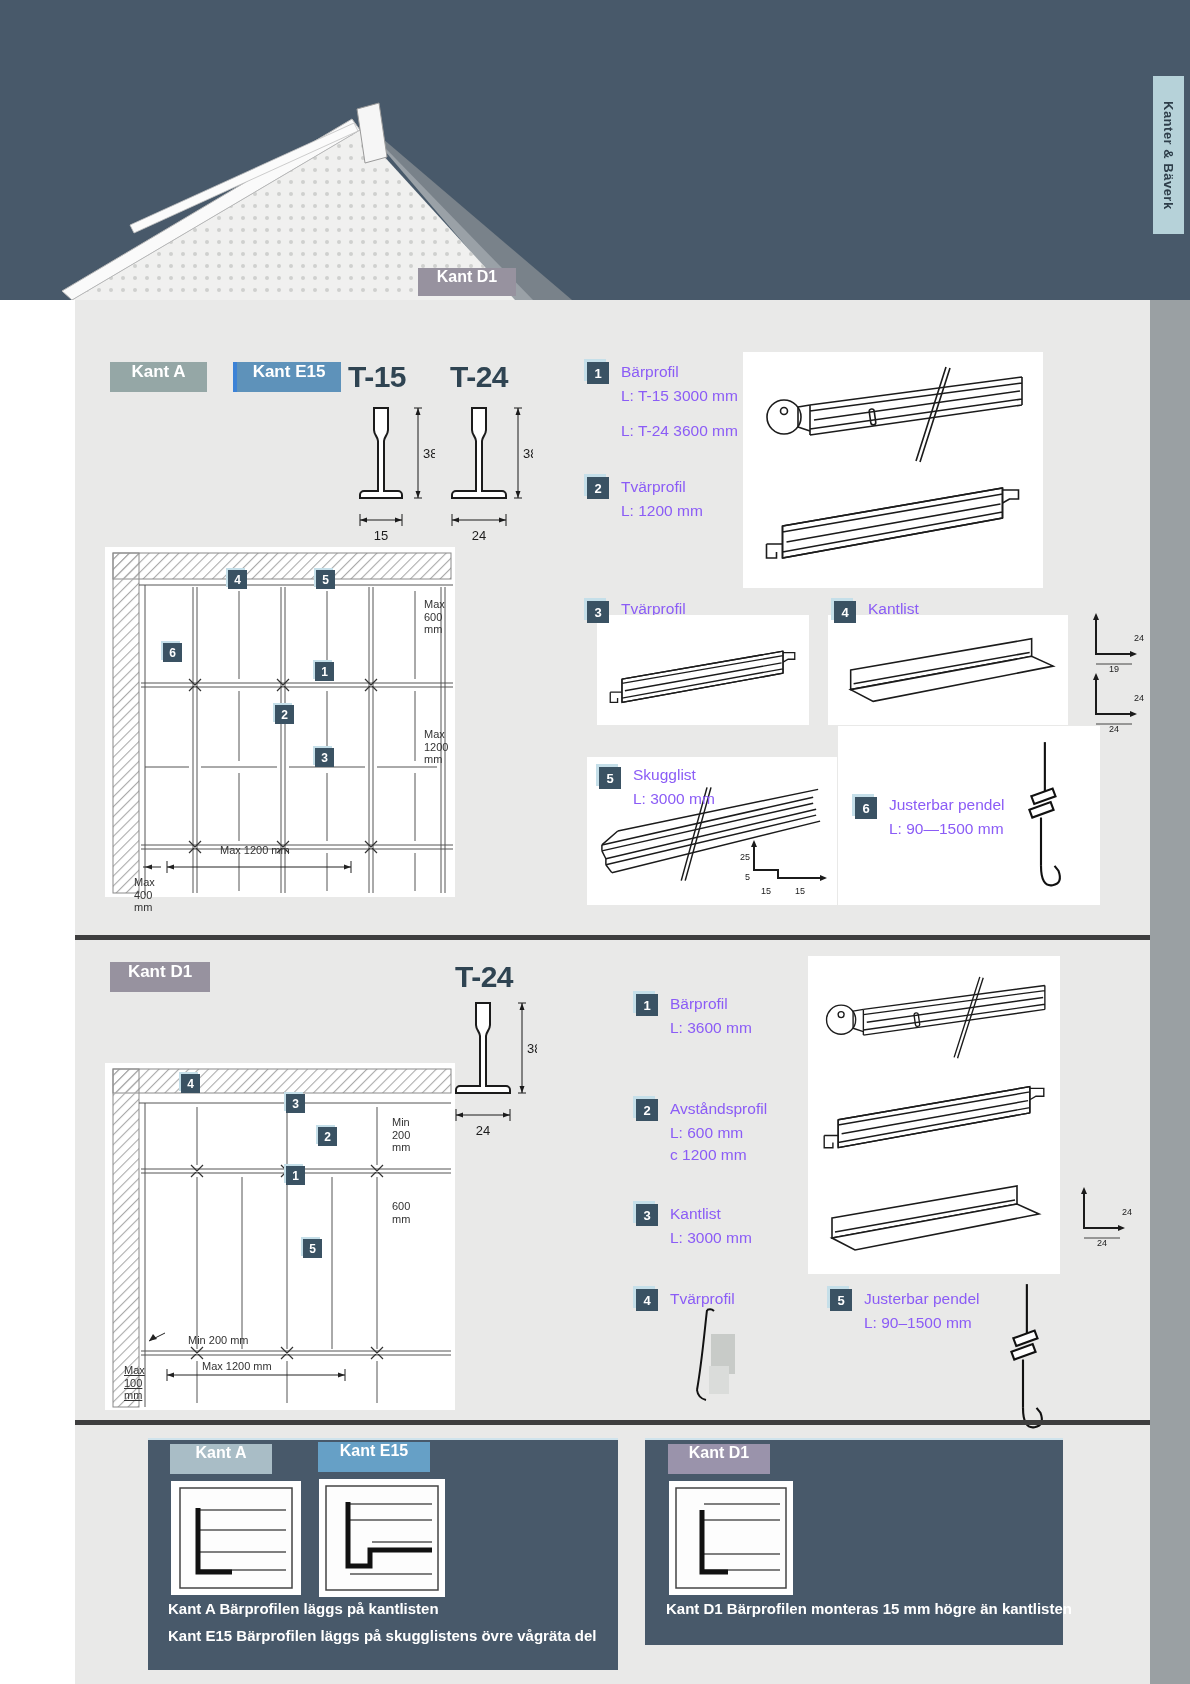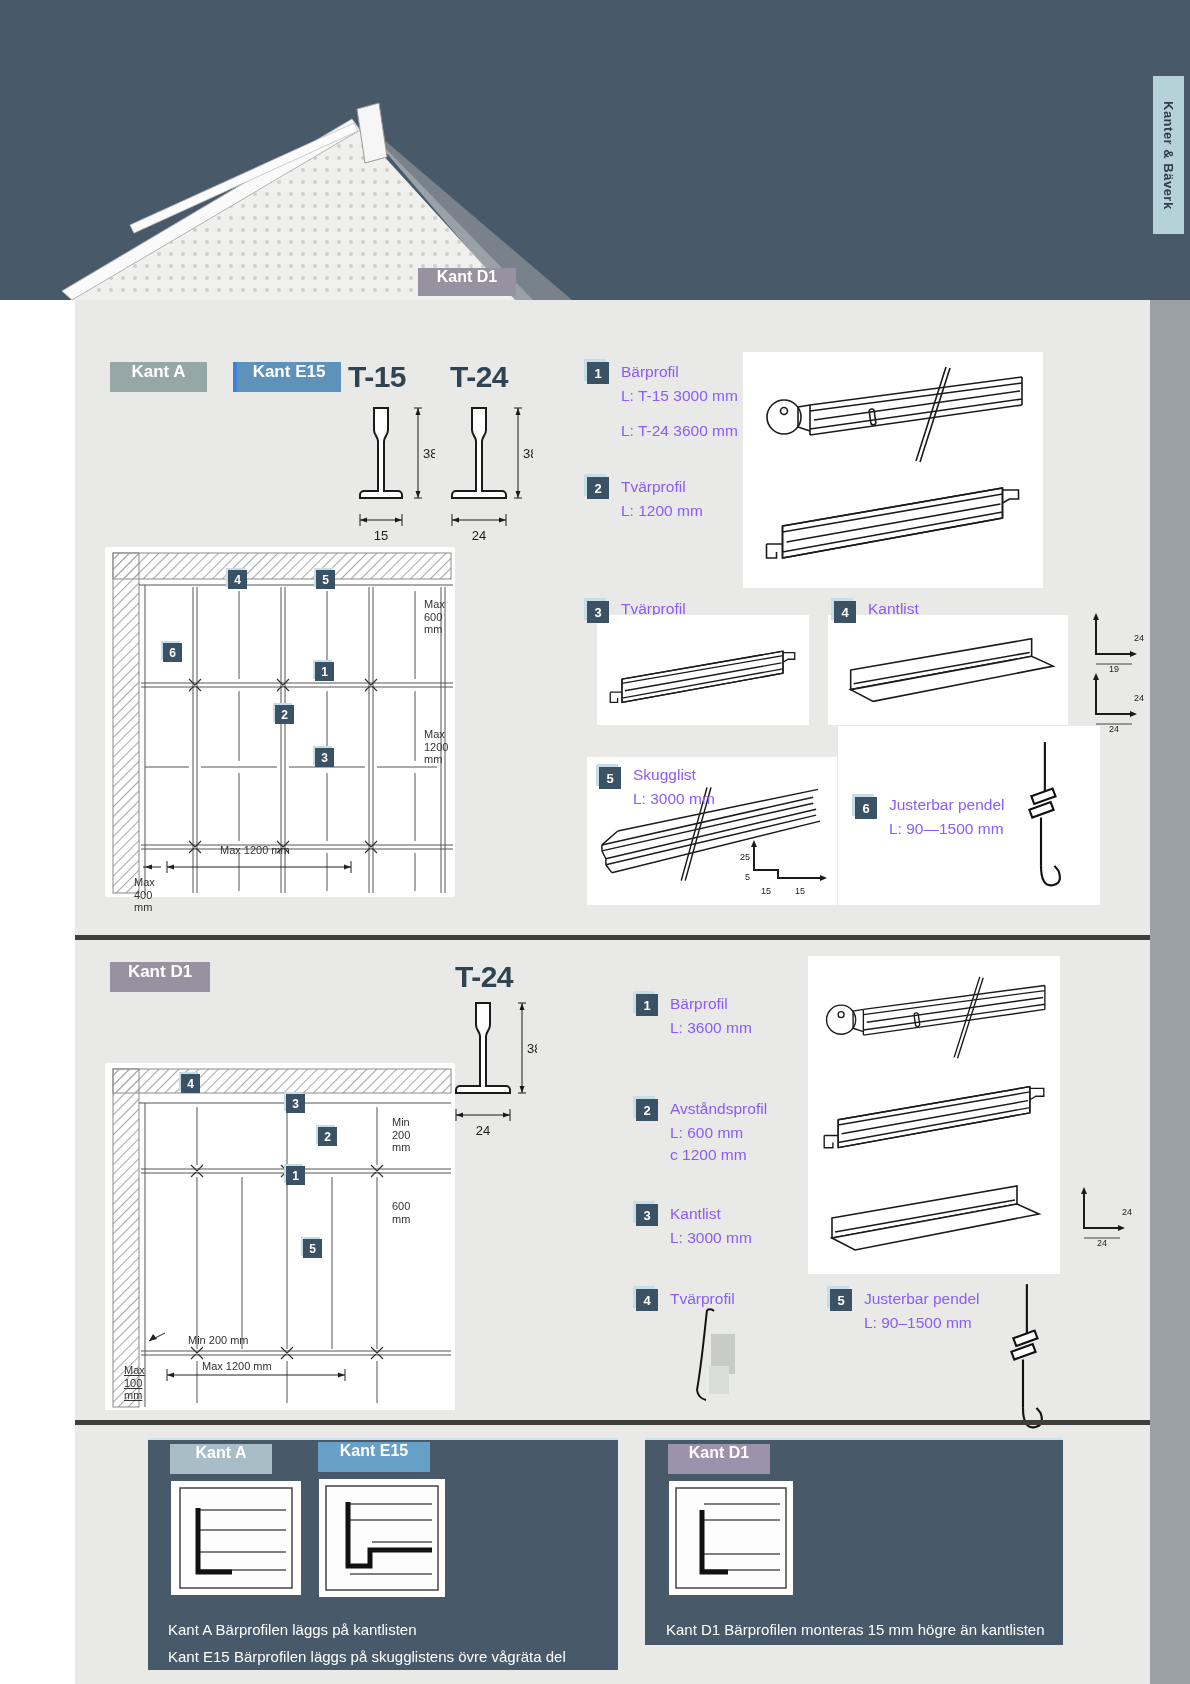--- a/index.html
+++ b/index.html
@@ -16,21 +16,21 @@
   .pt{position:absolute;font-weight:bold;font-size:30px;color:#2f4452;letter-spacing:-.5px;}
   .nb{position:absolute;width:22px;height:22px;background:#3a5263;color:#fff;font-size:13px;font-weight:bold;
       display:flex;align-items:center;justify-content:center;box-shadow:-3px -3px 0 #c5dfe9;z-index:5;}
   .pm{position:absolute;width:19px;height:19px;background:#3a5263;color:#fff;font-size:12px;font-weight:bold;
       display:flex;align-items:center;justify-content:center;box-shadow:-2px -2px 0 #c5dfe9;z-index:5;}
   .it{position:absolute;font-size:15.5px;color:#8b5cf6;white-space:nowrap;}
   .wb{position:absolute;background:#fff;}
   .dl{position:absolute;font-size:11px;color:#333;line-height:1.15;}
   .nowrap{white-space:nowrap;}
   .fbox{position:absolute;background:#48596a;border-top:2px solid #cfe3ec;}
-  .cap{position:absolute;color:#fff;font-weight:normal;font-size:15px;white-space:nowrap;margin-top:21px;}
+  .cap{position:absolute;color:#fff;font-weight:bold;font-size:15px;white-space:nowrap;}
   .divider{position:absolute;left:75px;width:1075px;height:5px;background:#3e3e3e;}
   svg text{font-family:"Liberation Sans",sans-serif;font-size:12px;fill:#1c1c1c;}
   svg .dim{font-size:11px;}
   svg .sm{font-size:9px;}
 </style>
 </head>
 <body>
 
 <div class="page">
   <div class="content-bg"></div>

